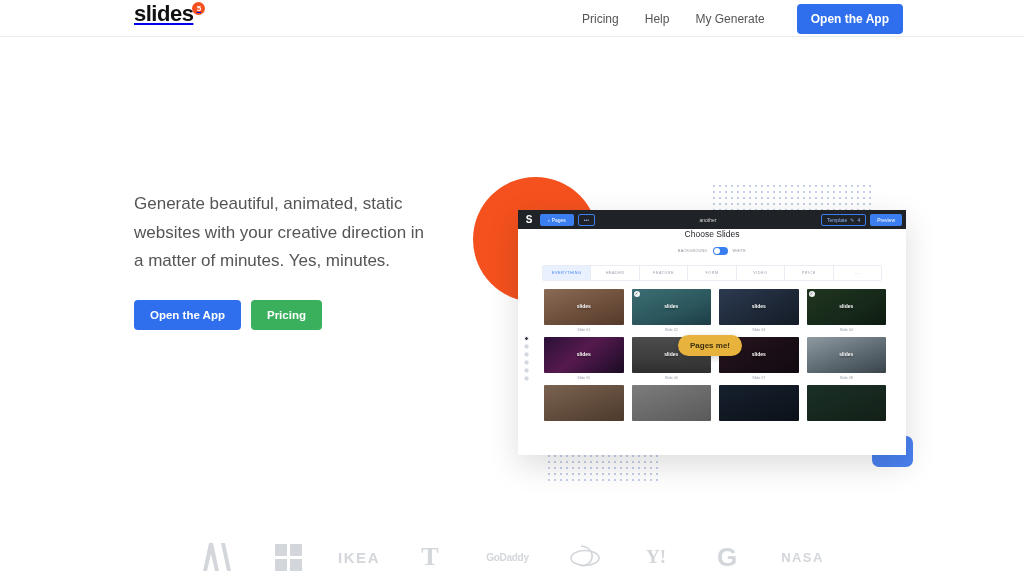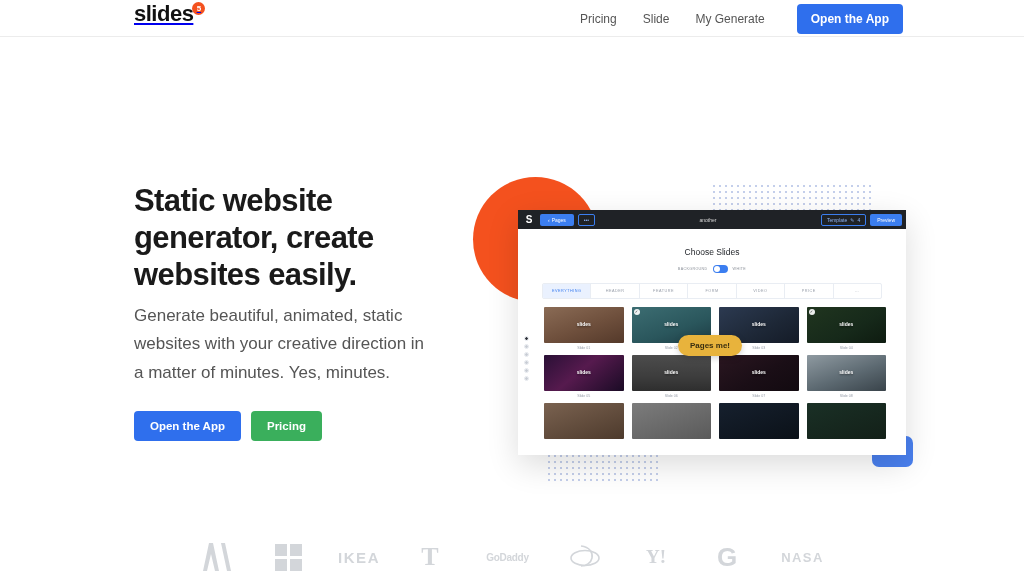--- a/index.html
+++ b/index.html
@@ -113,21 +113,21 @@
   }
   .mock-template {
     border: 1px solid #3b7ef0; color: #8fb4f5; font-size: 5px;
     padding: 2px 5px; border-radius: 2px;
     display: flex; align-items: center; gap: 3px;
   }
   .mock-preview {
     background: #3b7ef0; color: #fff; font-size: 5px;
     padding: 3px 7px; border-radius: 2px;
   }
-  .mock-body { position: relative; height: 226px; background: #fff; padding-top: 18px; }
+  .mock-body { position: relative; height: 226px; background: #fff; }
   .mock-h2 {
     text-align: center; font-size: 8.5px; color: #23262b; font-weight: normal;
   }
   .toggle-row {
     margin-top: 8px; display: flex; align-items: center; justify-content: center; gap: 5px;
   }
   .toggle-lbl { font-size: 3.6px; color: #8a8f98; letter-spacing: .4px; }
   .toggle-sw {
     width: 15px; height: 8px; border-radius: 4px; background: #3b7ef0;
     position: relative;
@@ -212,30 +212,29 @@
 </head>
 <body>
 
 <header class="site-header">
   <a class="logo-wrap" href="#">
     <span class="logo-text">slides</span>
     <span class="logo-badge">5</span>
   </a>
   <nav class="nav">
     <a class="nav-link" href="#">Pricing</a>
-    <a class="nav-link" href="#">Slide</a>
+    <a class="nav-link" href="#">Help</a>
     <a class="nav-link" href="#">My Generate</a>
     <button class="nav-cta">Open the App</button>
   </nav>
 </header>
 
 <section class="hero">
 
   <div class="hero-left">
-    <h1 class="headline">Static website generator, create websites easily.</h1>
     <p class="subhead">Generate beautiful, animated, static websites with your creative direction in a matter of minutes. Yes, minutes.</p>
     <div class="btn-row">
       <button class="btn btn-blue">Open the App</button>
       <button class="btn btn-green">Pricing</button>
     </div>
   </div>
 
   <div class="orange-circle"></div>
   <div class="dots dots-tr"></div>
   <div class="dots dots-bl"></div>

